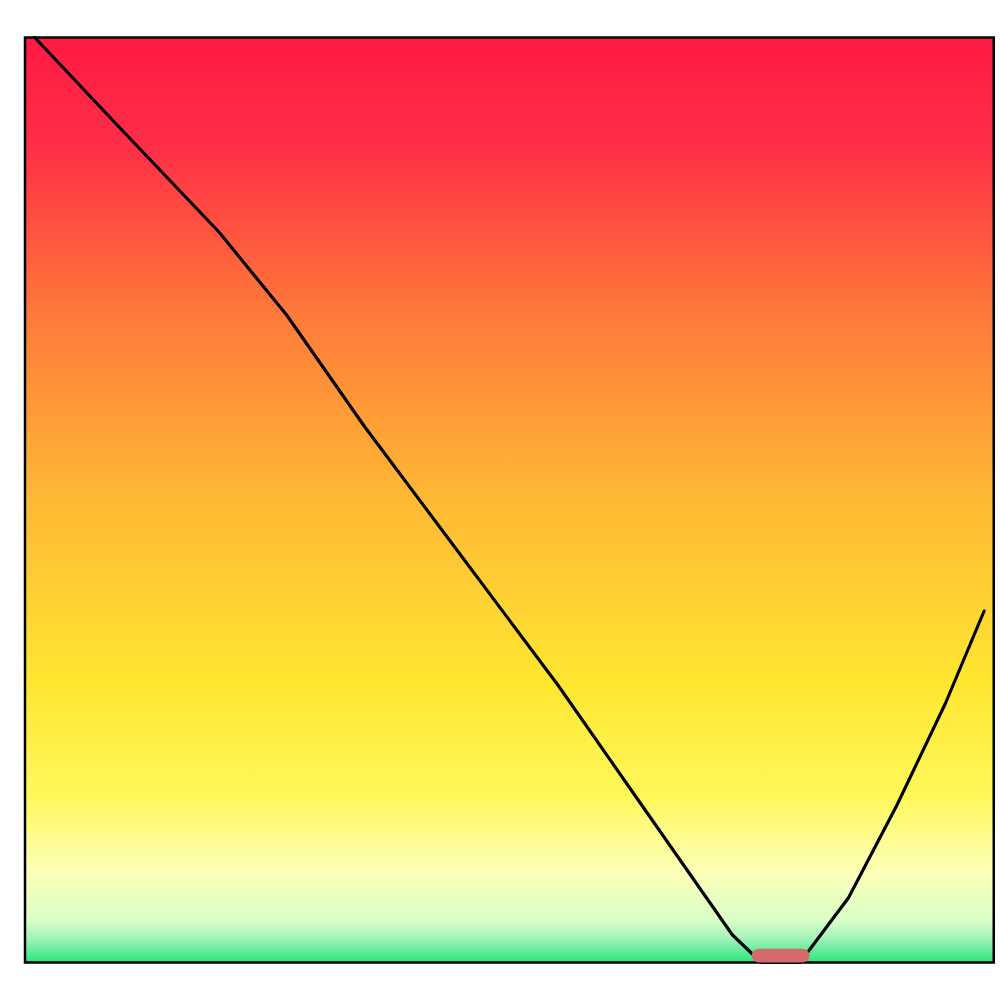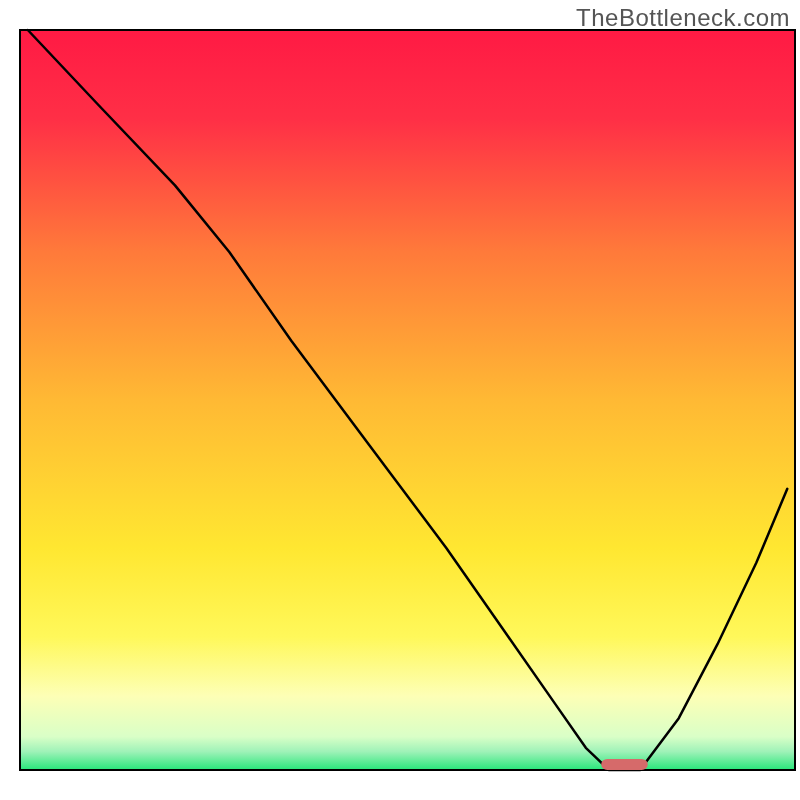--- a/index.html
+++ b/index.html
@@ -28,21 +28,20 @@
   svg {
     position: absolute;
     top: 0;
     left: 0;
   }
 </style>
 </head>
 <body>
 
 <div class="frame">
-  <div class="watermark">TheBottleneck.com</div>
 
   <svg id="chart-svg" width="800" height="800" viewBox="0 0 800 800">
     <defs>
       <linearGradient id="bg-grad" x1="0" y1="0" x2="0" y2="1">
           <stop offset="0%" stop-color="#ff1a44"></stop>
           <stop offset="12%" stop-color="#ff2f46"></stop>
           <stop offset="30%" stop-color="#ff7a3a"></stop>
           <stop offset="50%" stop-color="#ffb934"></stop>
           <stop offset="70%" stop-color="#ffe731"></stop>
           <stop offset="82%" stop-color="#fff85a"></stop>

